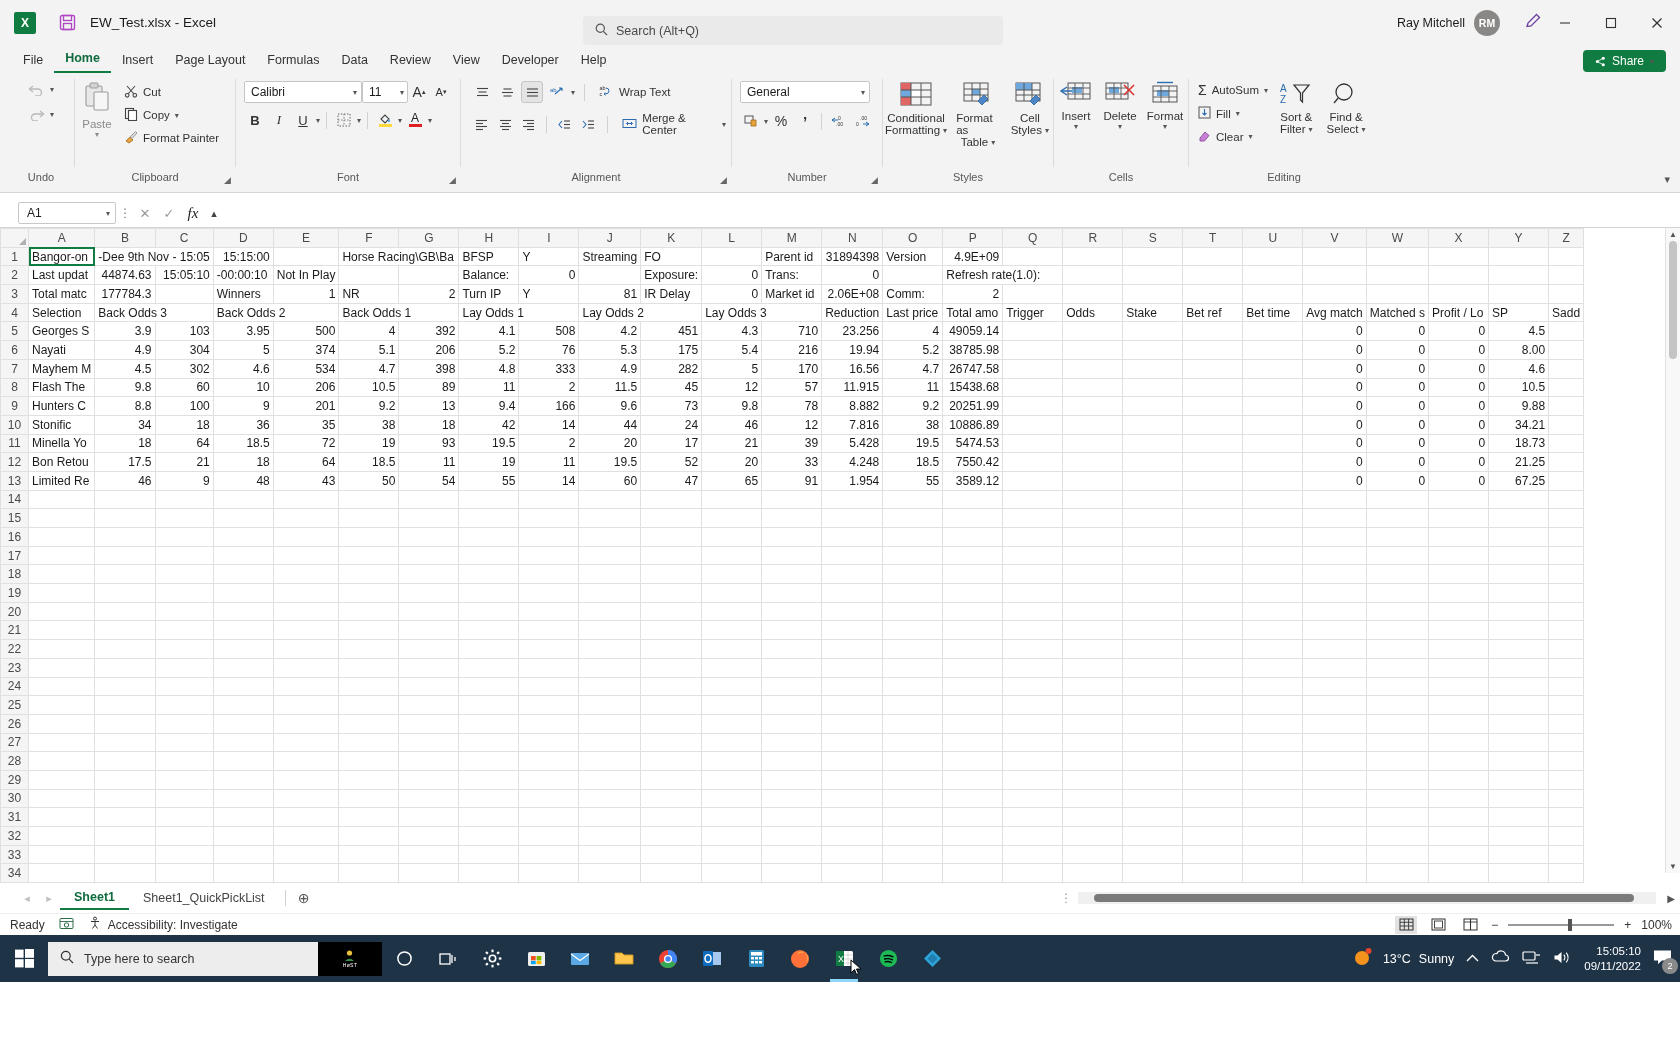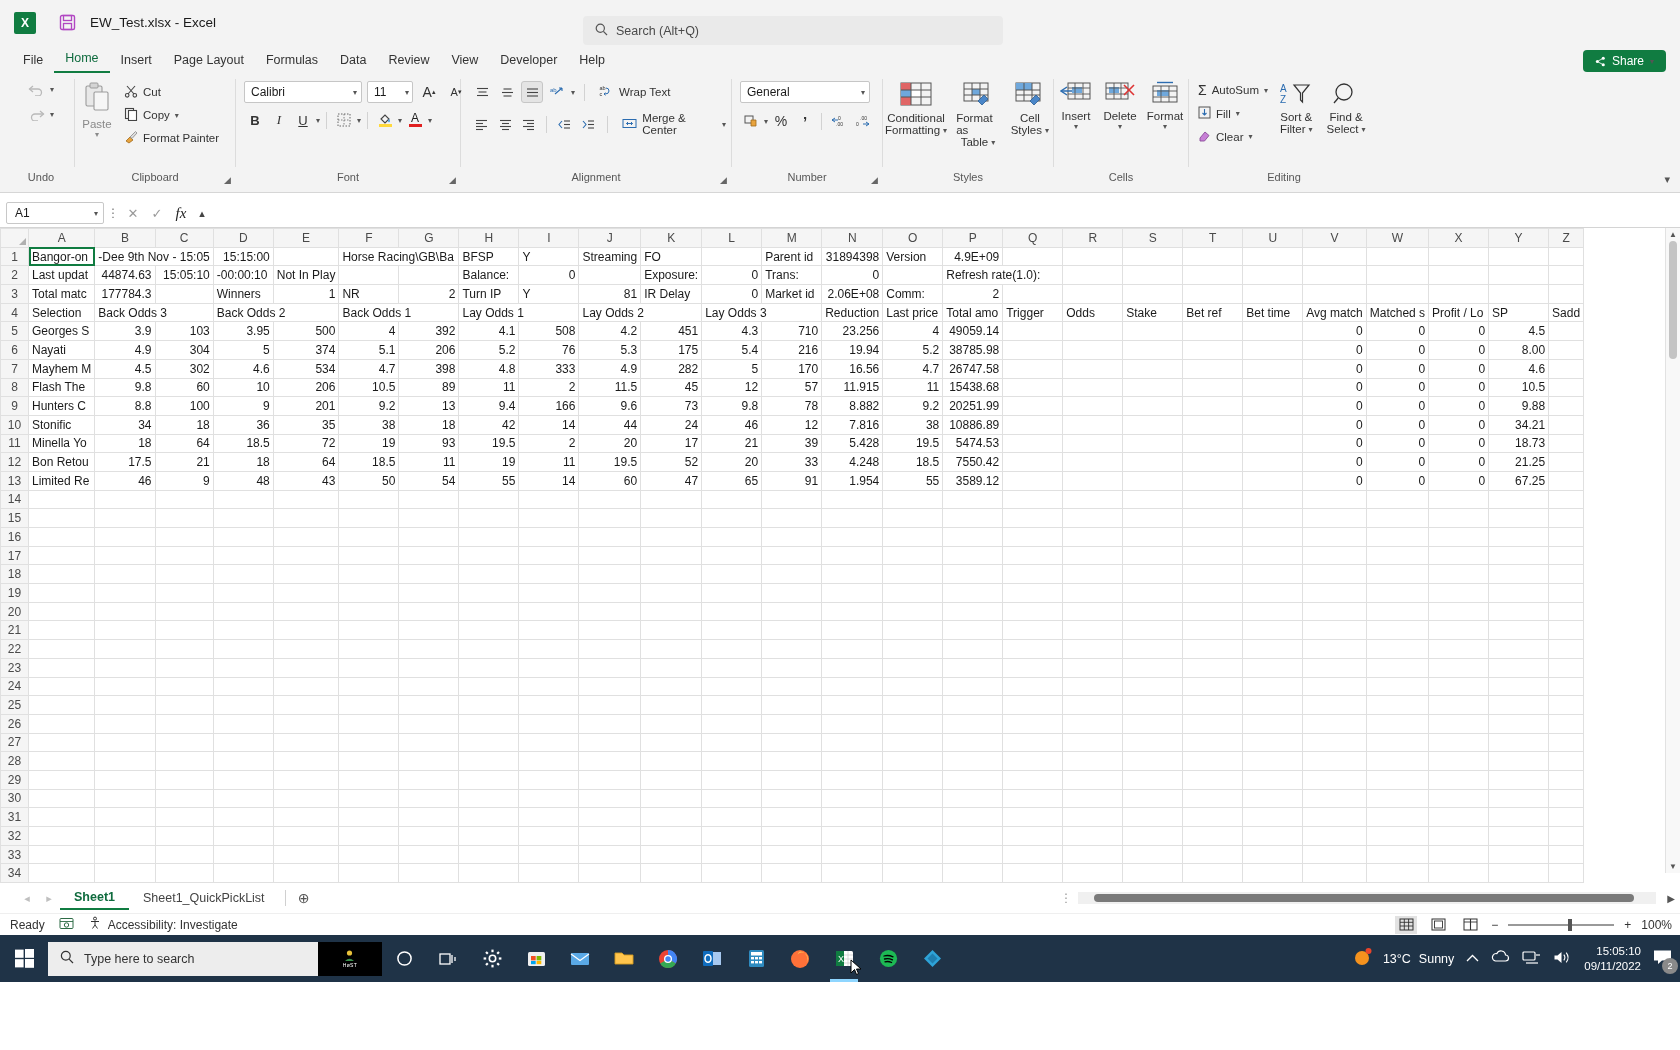--- a/index.html
+++ b/index.html
@@ -37,21 +37,21 @@
   .winbtn { width:46px;height:45px;display:flex;align-items:center;justify-content:center; }
 
   
   .ribtabs {
     height:28px; background:#f3f3f3; display:flex; align-items:flex-end;
     padding-left:12px; position:relative;
   }
   .ribtab {
     padding:3px 11px 6px 11px; font-size:12.5px; color:#333; cursor:pointer;
   }
-  .ribtab.active { font-weight:normal; color:#0f6b3e; border-bottom:2.5px solid #107c41; }
+  .ribtab.active { font-weight:bold; color:#0f6b3e; border-bottom:2.5px solid #107c41; }
   .share-btn {
     position:absolute; right:14px; bottom:1px; background:#107c41; color:#fff;
     font-size:12px; padding:4px 12px; border-radius:4px; display:flex; align-items:center; gap:6px;
   }
 
   
   .ribbon {
     height:120px; background:#f3f3f3; border-bottom:1px solid #d6d6d6;
     display:flex; position:relative; padding-left:8px;
   }
@@ -80,21 +80,21 @@
     display:flex;align-items:center;padding:0 3px 0 6px;font-size:12px;justify-content:space-between;
   }
   .fbtn { width:22px;height:22px;display:flex;align-items:center;justify-content:center;font-size:13px;color:#333; }
   .numfmt {
     width:130px;height:22px;background:#fff;border:1px solid #c6c6c6;border-radius:2px;
     display:flex;align-items:center;padding:0 4px 0 6px;font-size:12px;justify-content:space-between;
   }
   .rib-collapse { position:absolute; right:10px; bottom:6px; font-size:11px; color:#555; }
 
   
-  .fbar { height:28px; display:flex; align-items:center; background:#fff; padding:0 6px; gap:0; margin-top:6px;}
+  .fbar { height:28px; display:flex; align-items:center; background:#fff; padding:0 18px; gap:0; margin-top:6px;}
   .namebox {
     width:98px;height:22px;border:1px solid #c8c8c8;border-radius:2px;background:#fff;
     display:flex;align-items:center;justify-content:space-between;padding:0 5px 0 8px;font-size:12px;
   }
   .fbar-dots { width:18px; text-align:center; color:#777; font-size:12px; }
   .fbar-icons { display:flex; gap:2px; align-items:center; }
   .fbar-ic { width:22px;height:22px;display:flex;align-items:center;justify-content:center;color:#9a9a9a;font-size:13px; }
   .fbar-ic.fx { color:#222; font-style:italic; font-family:"Liberation Serif",serif; font-size:15px; }
   .fbar-input {
     flex:1; height:22px; border-left:1px solid #d4d4d4; margin-left:6px; padding-left:8px;
@@ -180,20 +180,47 @@
   <div class="tb-search">
     <span>
       <svg width="13" height="13" viewBox="0 0 13 13">
           <circle cx="5.3" cy="5.3" r="4.1" fill="none" stroke="#555" stroke-width="1.2"></circle>
           <line x1="8.4" y1="8.4" x2="12" y2="12" stroke="#555" stroke-width="1.2"></line>
         </svg>
     </span>
     <span>Search (Alt+Q)</span>
   </div>
 
+  <div class="tb-right">
+    <div class="tb-user">
+      <span>Ray Mitchell</span>
+      <span class="tb-avatar">RM</span>
+    </div>
+    <div class="tb-pen">
+      <svg width="18" height="18" viewBox="0 0 18 18">
+          <path d="M3 14.5 L4 11 L12.5 2.5 L15.5 5.5 L7 14 Z" fill="none" stroke="#6a3fa0" stroke-width="1.3"></path>
+        </svg>
+    </div>
+    <div class="winbtn">
+      <svg width="12" height="12" viewBox="0 0 12 12">
+          <line x1="1" y1="6" x2="11" y2="6" stroke="#333" stroke-width="1.1"></line>
+        </svg>
+    </div>
+    <div class="winbtn">
+      <svg width="12" height="12" viewBox="0 0 12 12">
+          <rect x="1.5" y="1.5" width="9" height="9" fill="none" stroke="#333" stroke-width="1.1"></rect>
+        </svg>
+    </div>
+    <div class="winbtn close">
+      <svg width="12" height="12" viewBox="0 0 12 12">
+          <line x1="1.5" y1="1.5" x2="10.5" y2="10.5" stroke="#333" stroke-width="1.2"></line>
+          <line x1="10.5" y1="1.5" x2="1.5" y2="10.5" stroke="#333" stroke-width="1.2"></line>
+        </svg>
+    </div>
+  </div>
 </div>
 
 <div class="ribtabs">
   <div class="ribtab">File</div>
   <div class="ribtab active">Home</div>
   <div class="ribtab">Insert</div>
   <div class="ribtab">Page Layout</div>
   <div class="ribtab">Formulas</div>
   <div class="ribtab">Data</div>
   <div class="ribtab">Review</div>
@@ -284,21 +311,21 @@
       </div>
     </div>
     <div class="rgroup-label">Clipboard</div>
     <div class="dlg">◢</div>
   </div>
 
   <div class="rsep"></div>
 
   <div class="rgroup" style="width:224px">
     <div class="rgroup-inner" style="flex-direction:column;gap:6px;padding-left:8px;padding-top:8px;">
-      <div style="display:flex;align-items:center;gap:5px;">
+      <div style="display:flex;align-items:center;">
         <div class="fontname">
           <span>Calibri</span>
           <span class="chev">▾</span>
         </div>
         <div class="fontsize">
           <span>11</span>
           <span class="chev">▾</span>
         </div>
         <div class="fbtn">
           <span style="font-size:14px">A</span>

